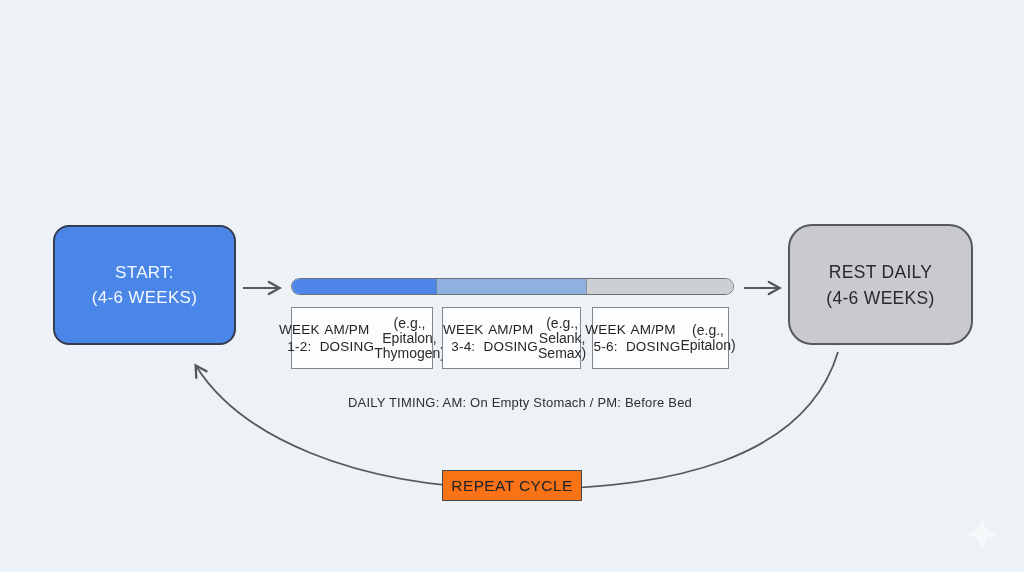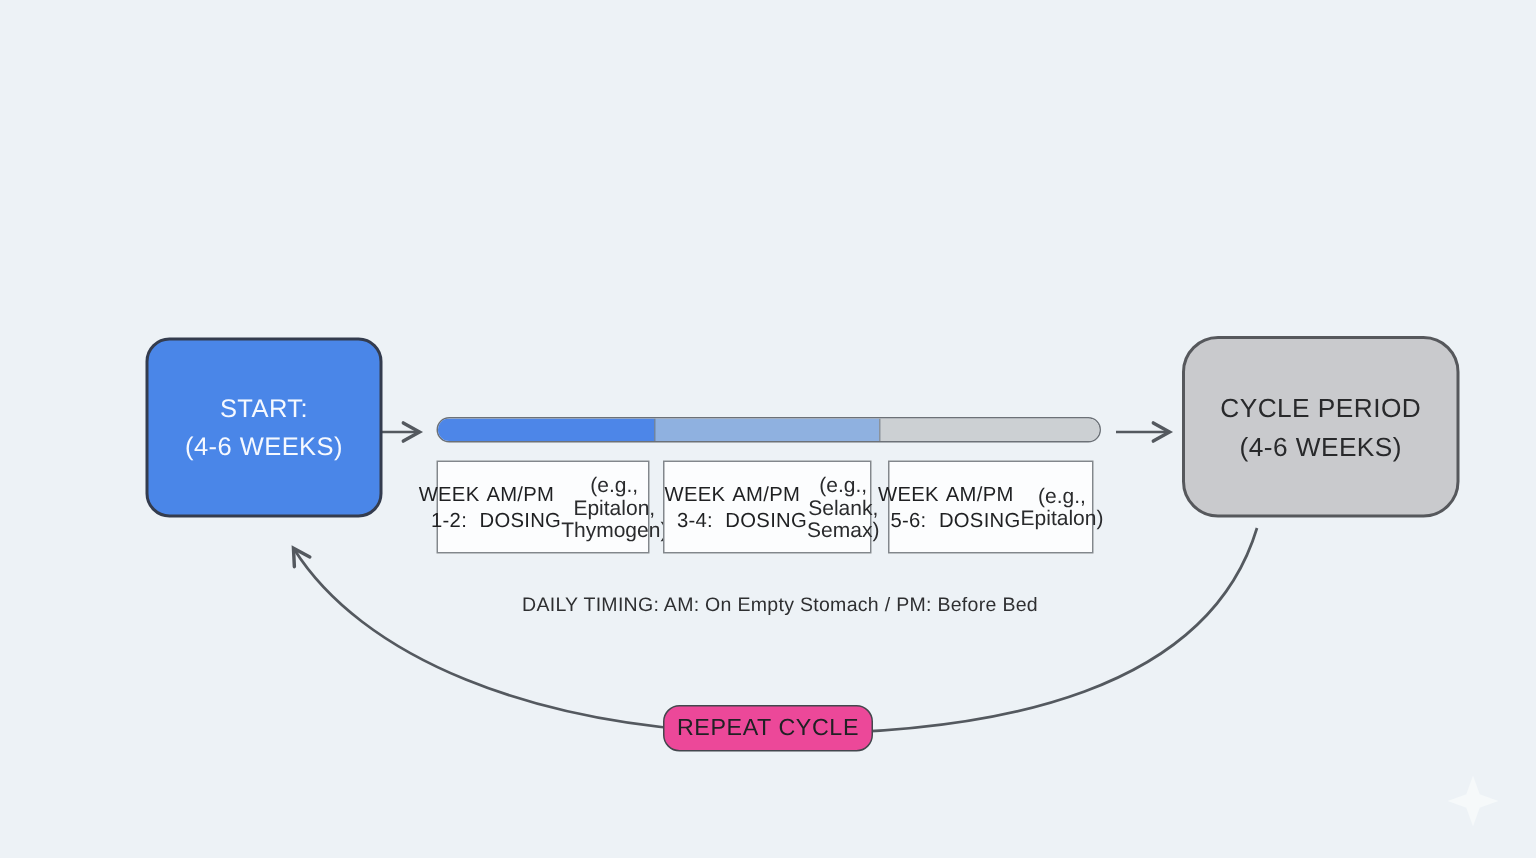--- a/index.html
+++ b/index.html
@@ -37,28 +37,27 @@
     position: absolute;
     display: flex;
     flex-direction: column;
     align-items: center;
     justify-content: center;
     text-align: center;
     box-sizing: border-box;
   }
   .start-node {
     left: 53px; top: 225px;
-    width: 158px; height: 120px;
+    width: 183px; height: 120px;
     border: 2px solid #343c4e;
     border-radius: 16px;
     color: #f6f9ff;
     font-size: 17px;
     line-height: 25px;
     letter-spacing: 0.3px;
-    margin-left: 44px;
   }
   .rest-node {
     left: 788px; top: 224px;
     width: 185px; height: 121px;
     border: 2px solid #56585c;
     border-radius: 24px;
     color: #28292b;
     font-size: 17.5px;
     line-height: 26px;
     letter-spacing: 0.3px;
@@ -105,23 +104,23 @@
     text-align: center;
     font-size: 13px;
     font-weight: 500;
     color: #2e2f31;
     letter-spacing: 0.2px;
   }
   .repeat-label {
     position: absolute;
     left: 442px; top: 470px;
     width: 140px; height: 31px;
-    background: #ec4899;
+    background: #f97316;
     border: 1.6px solid #43474d;
-    border-radius: 11px;
+    border-radius: 0;
     box-sizing: border-box;
     display: flex;
     align-items: center;
     justify-content: center;
     font-size: 15.5px;
     letter-spacing: 0.4px;
     color: #202124;
   }
   .brand-mark {
     position: absolute;
@@ -171,21 +170,21 @@
 
   <div class="week-box box-3">
     <div class="wk-line">WEEK 5-6:</div>
     <div class="wk-line">AM/PM DOSING</div>
     <div class="wk-examples">(e.g., Epitalon)</div>
   </div>
 
   <div class="timing-note">DAILY TIMING: AM: On Empty Stomach / PM: Before Bed</div>
 
   <div class="node rest-node" style="background-color: rgb(201, 202, 205);">
-    <div>CYCLE PERIOD</div>
+    <div>REST DAILY</div>
     <div>(4-6 WEEKS)</div>
   </div>
 
   <div class="repeat-label">REPEAT CYCLE</div>
 
   <svg class="brand-mark" viewBox="0 0 36 36" xmlns="http://www.w3.org/2000/svg">
     <polygon points="18,1 22.5,13.5 35,18 22.5,22.5 18,35 13.5,22.5 1,18 13.5,13.5" fill="#f6f9fb" opacity="0.9"></polygon>
   </svg>
 
 </div>

